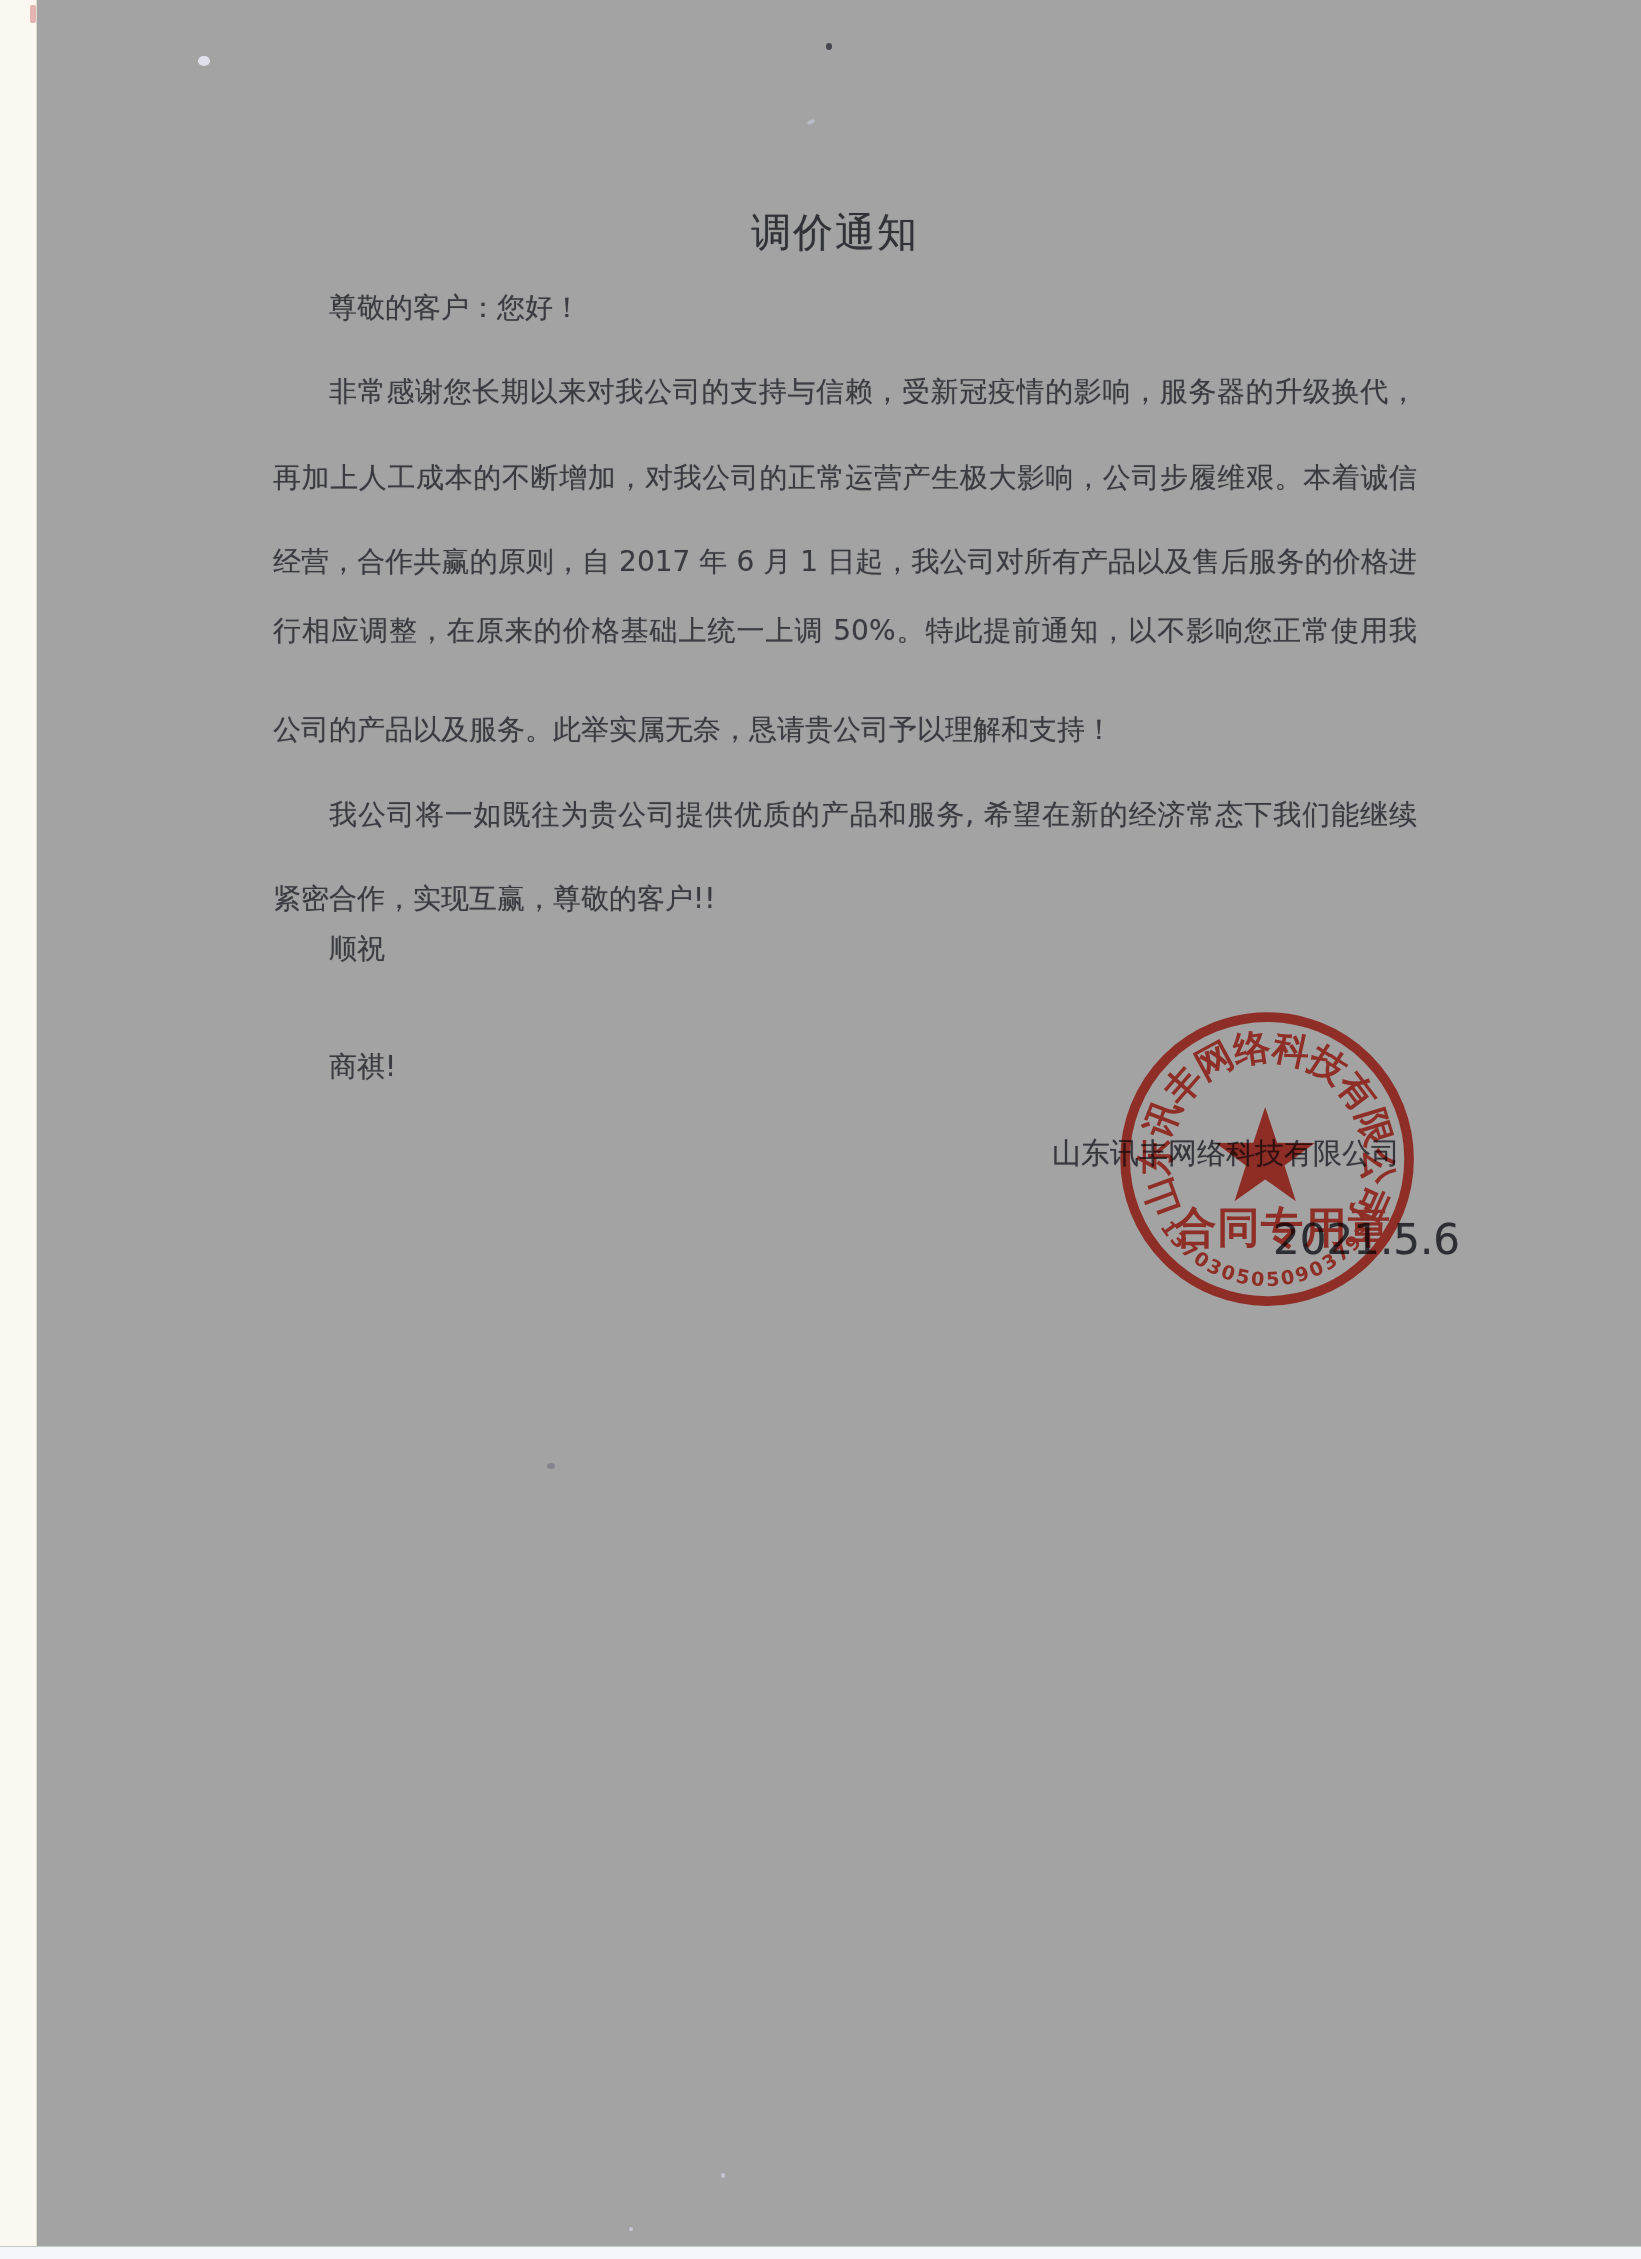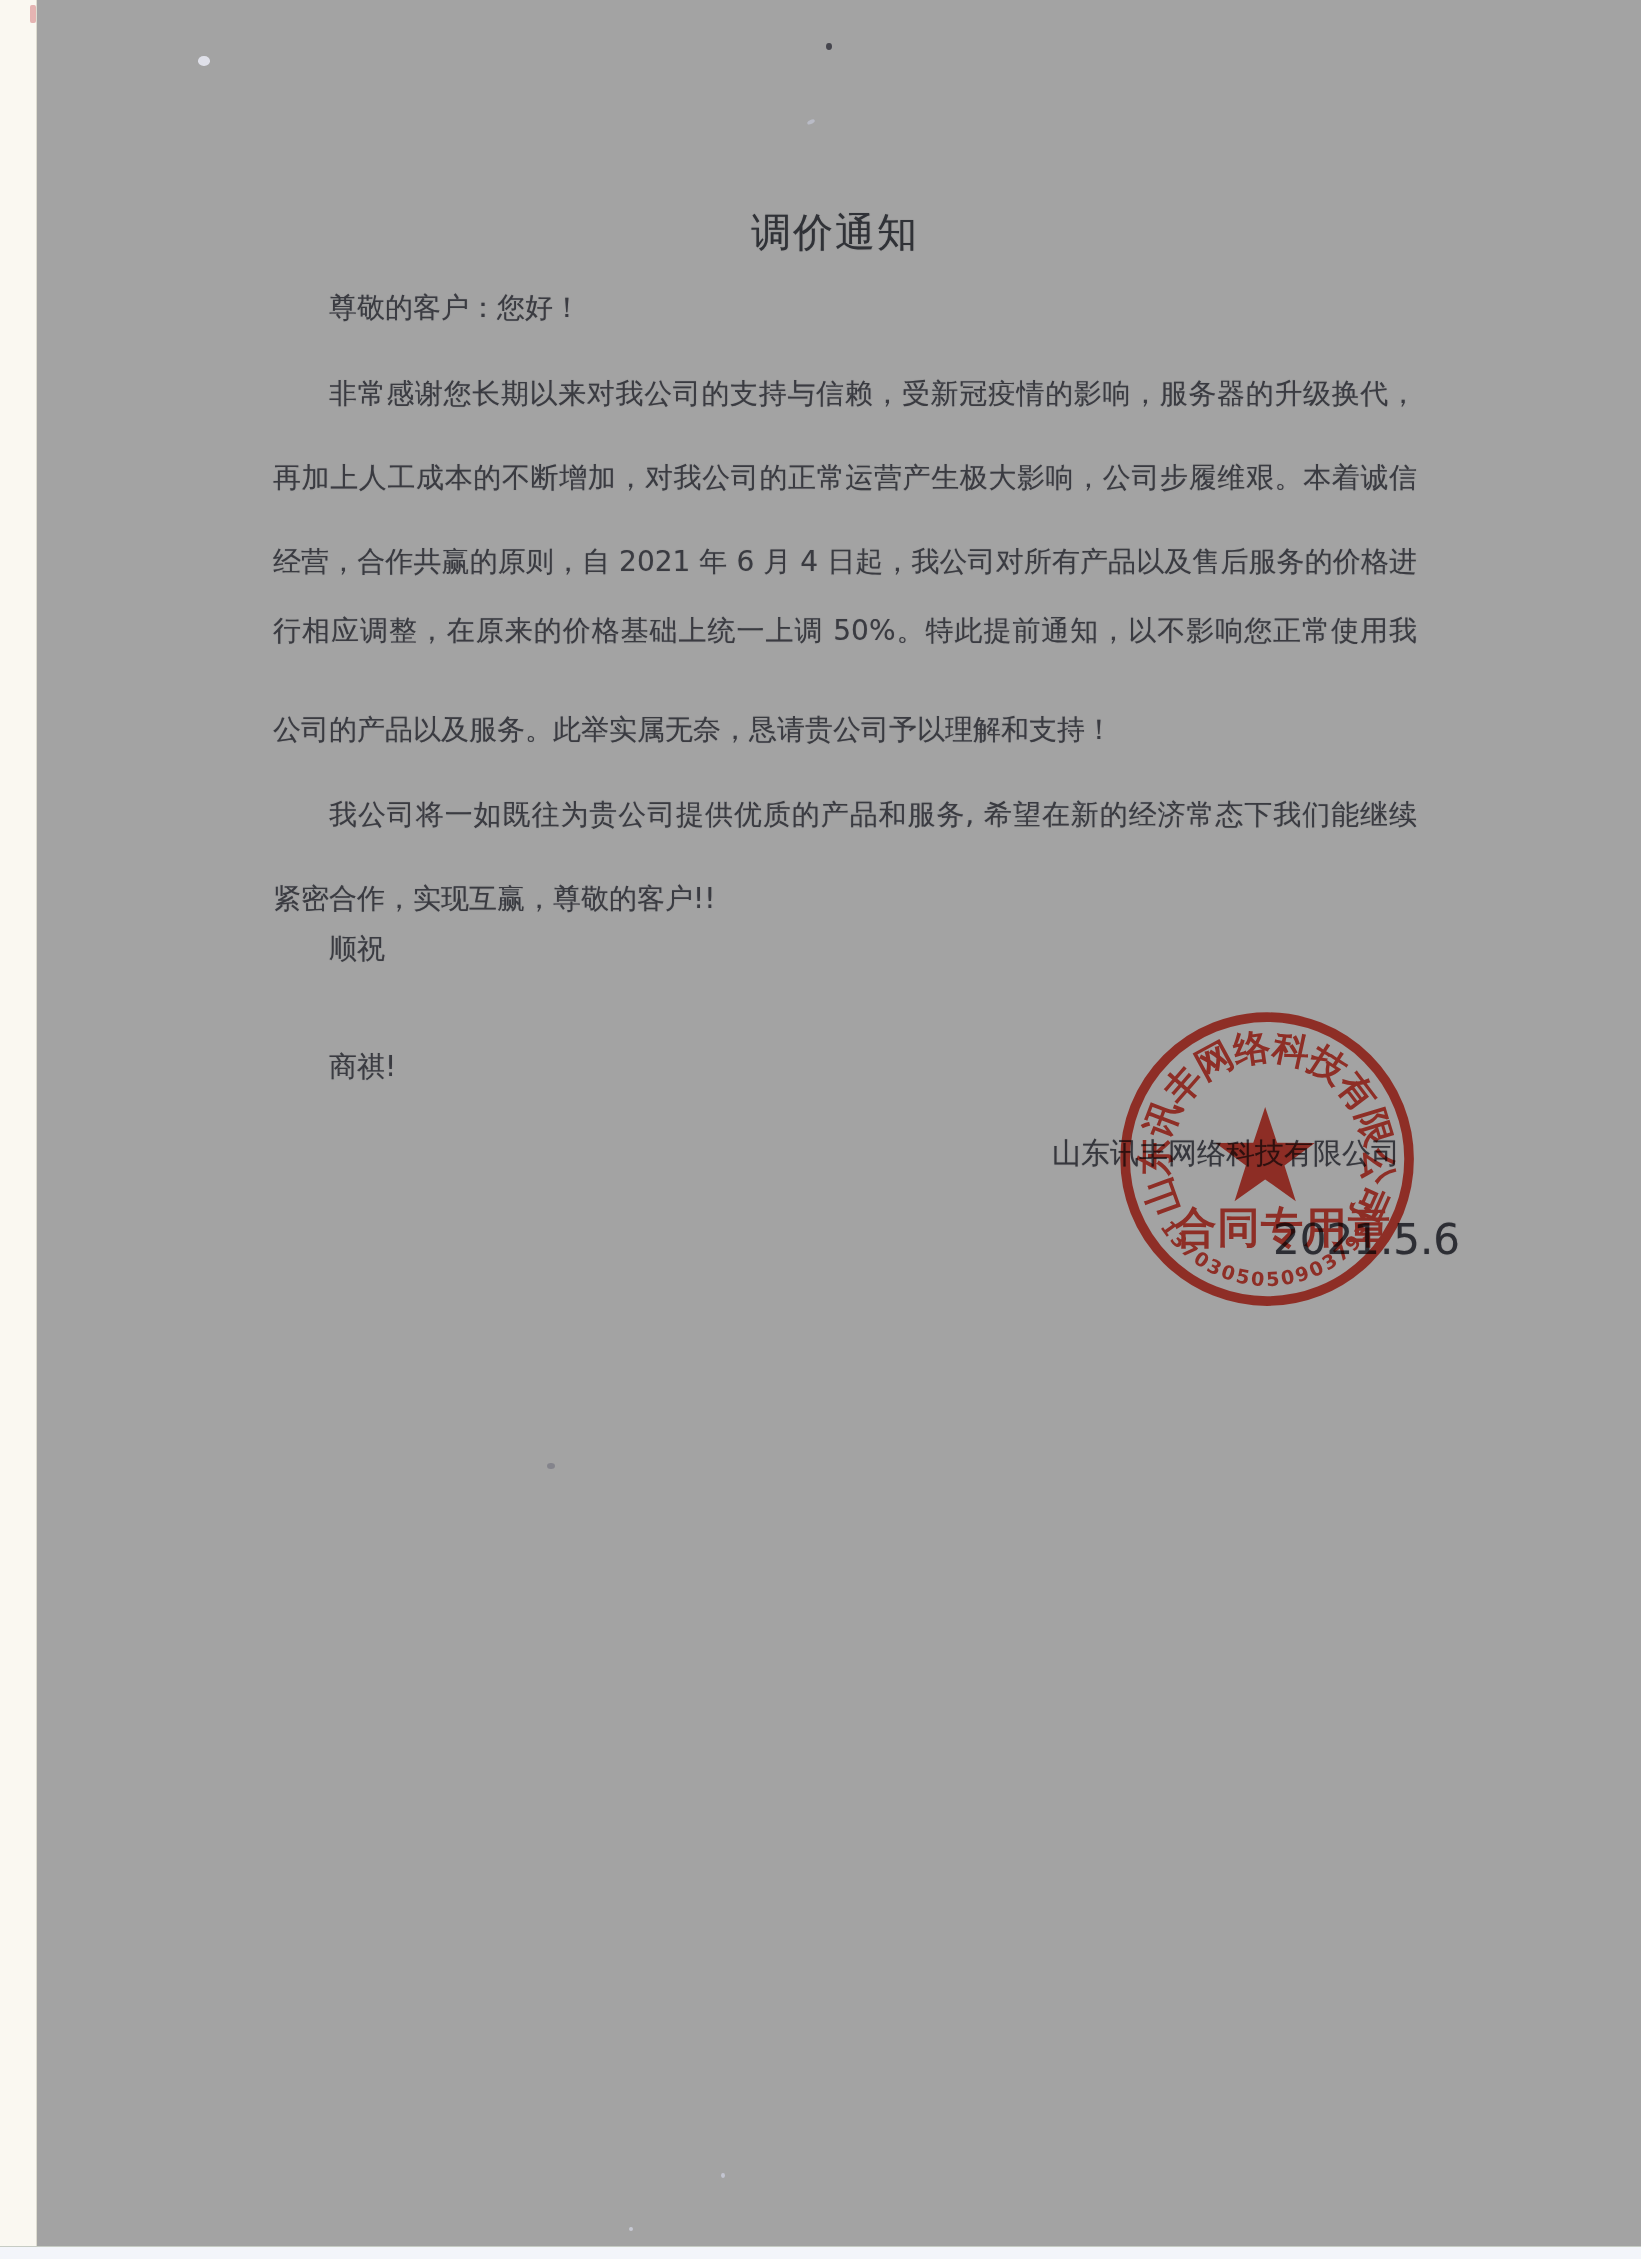--- a/index.html
+++ b/index.html
@@ -75,23 +75,23 @@
 <body>
 
 <div class="scan">
 
   <div class="edge-left"></div>
   <div class="edge-bottom"></div>
 
   <div class="doc-title">调价通知</div>
 
   <div class="line indent" style="top: 291px;">尊敬的客户：您好！</div>
-  <div class="line indent full" style="top: 377px;">非常感谢您长期以来对我公司的支持与信赖，受新冠疫情的影响，服务器的升级换代，</div>
+  <div class="line indent full" style="top: 377px; font-family: Liberation Mono, monospace;">非常感谢您长期以来对我公司的支持与信赖，受新冠疫情的影响，服务器的升级换代，</div>
   <div class="line flush full" style="top: 461px;">再加上人工成本的不断增加，对我公司的正常运营产生极大影响，公司步履维艰。本着诚信</div>
-  <div class="line flush full" style="top: 545px;">经营，合作共赢的原则，自 2021 年 6 月 4 日起，我公司对所有产品以及售后服务的价格进</div>
+  <div class="line flush full" style="top: 545px;">经营，合作共赢的原则，自 2017 年 6 月 1 日起，我公司对所有产品以及售后服务的价格进</div>
   <div class="line flush full" style="top: 614px;">行相应调整，在原来的价格基础上统一上调 50%。特此提前通知，以不影响您正常使用我</div>
   <div class="line flush" style="top: 713px;">公司的产品以及服务。此举实属无奈，恳请贵公司予以理解和支持！</div>
   <div class="line indent full" style="top: 798px;">我公司将一如既往为贵公司提供优质的产品和服务, 希望在新的经济常态下我们能继续</div>
   <div class="line flush" style="top: 882px;">紧密合作，实现互赢，尊敬的客户!!</div>
   <div class="line indent" style="top: 932px;">顺祝</div>
   <div class="line indent" style="top: 1050px;">商祺!</div>
 
   <div class="sig-company">山东讯丰网络科技有限公司</div>
   <div class="sig-date">2021.5.6</div>
 

